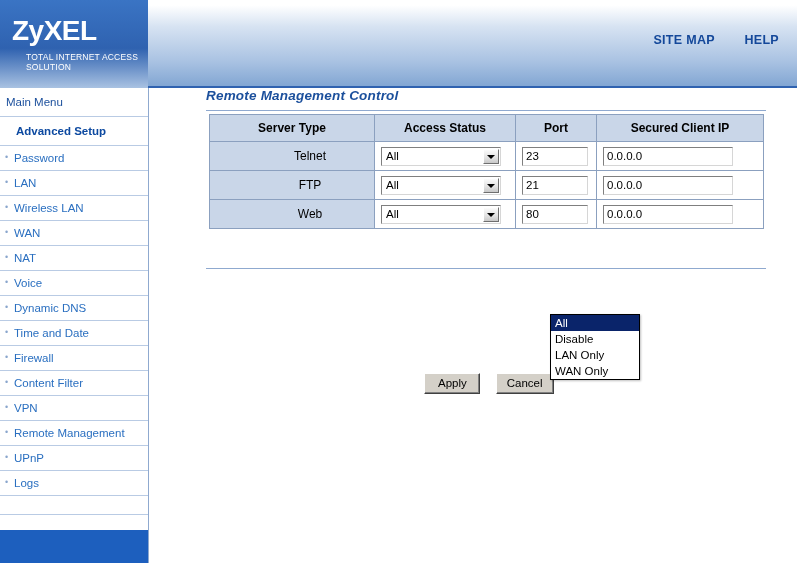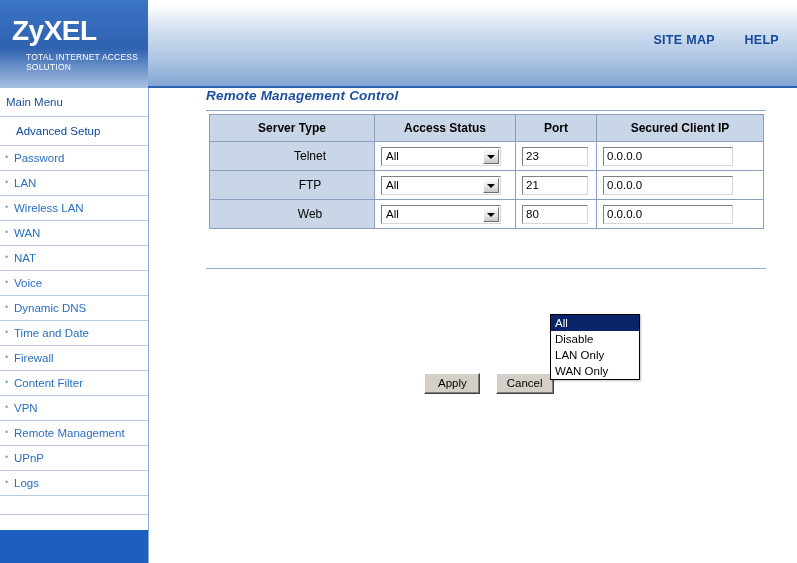--- a/index.html
+++ b/index.html
@@ -87,21 +87,21 @@
   }
   .side-head {
     height: 28px;
     line-height: 28px;
     padding-left: 6px;
     color: #1b4f9c;
     font-size: 11.5px;
     background: #ffffff;
   }
   .side-head.main { color: #1b4f9c; font-weight: normal; }
-  .side-head.adv { color: #0c49a0; font-weight: normal; padding-left: 16px; }
+  .side-head.adv { color: #0c49a0; font-weight: bold; padding-left: 16px; }
   .side-item {
     height: 24px;
     line-height: 24px;
     padding-left: 14px;
     color: #2a6fc0;
     font-size: 11.5px;
     position: relative;
     cursor: pointer;
     background: #ffffff;
   }

